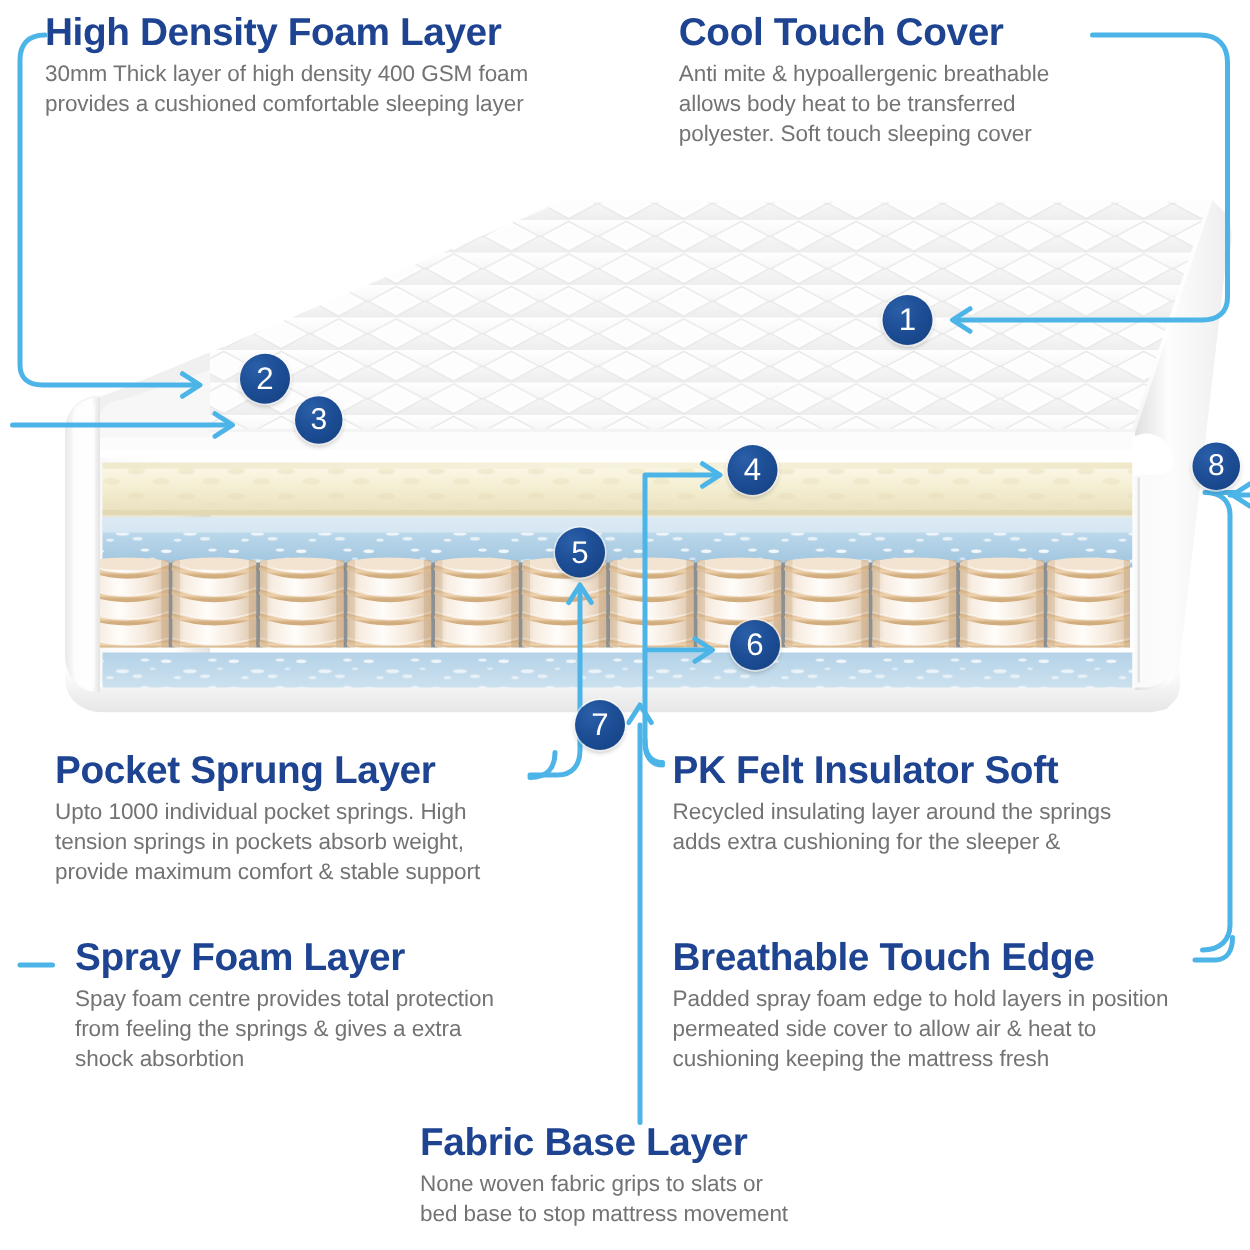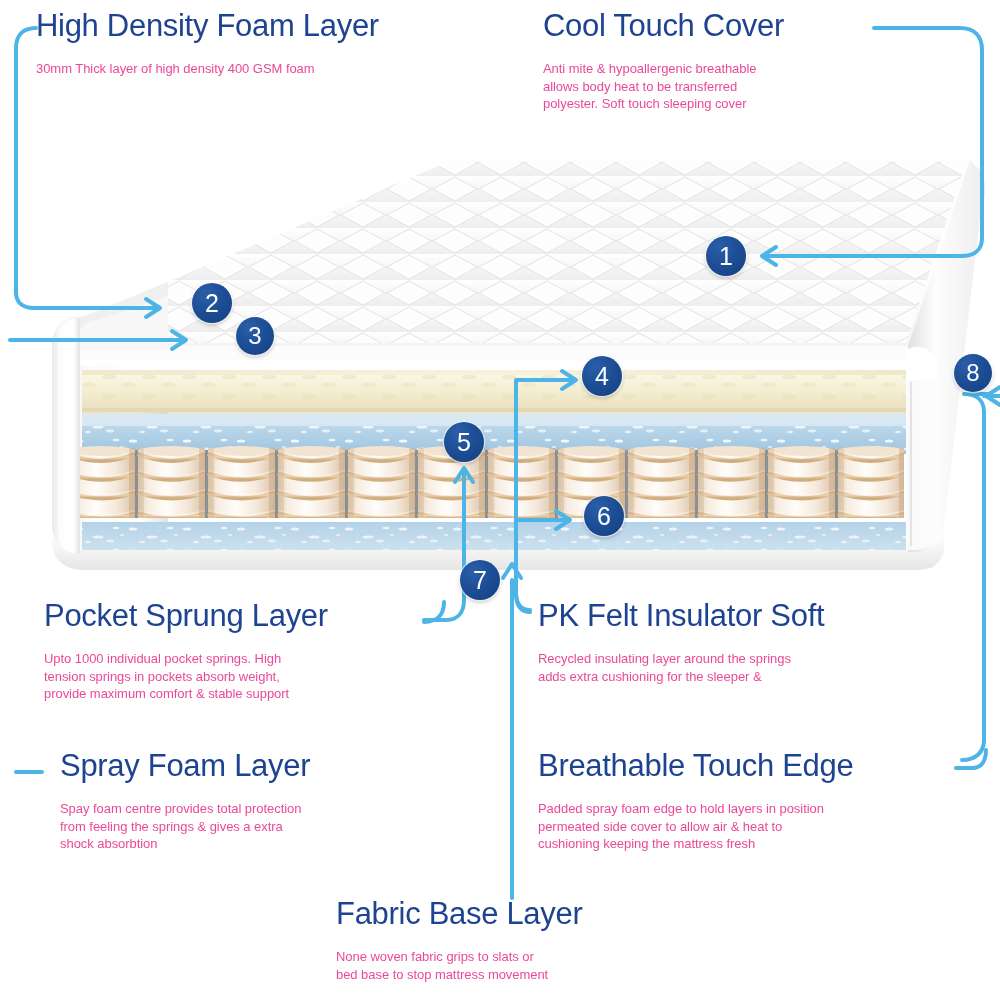--- a/index.html
+++ b/index.html
@@ -7,26 +7,26 @@
   body{
     width:1000px;height:1000px;position:relative;overflow:hidden;
     font-family:"Liberation Sans","DejaVu Sans",sans-serif;
     color:#1e3f7f;
   }
   #stage{position:absolute;inset:0;width:1000px;height:1000px;}
 
   
   .callout{position:absolute;}
   .callout .c-title{
-    font-size:31px;line-height:1.04;color:#1d4391;font-weight:400;
+    font-size:31px;line-height:1.04;color:#1d4391;font-weight:700;
     letter-spacing:-0.3px;white-space:nowrap;
   }
   .callout .c-body{
-    font-size:13px;line-height:1.33;color:#ec4899;font-weight:400;
-    margin-top:18px;letter-spacing:-0.05px;
+    font-size:18px;line-height:1.33;color:#737373;font-weight:400;
+    margin-top:6px;letter-spacing:-0.05px;
   }
   .callout .c-body div{white-space:nowrap;}
 
   
   .badge{
     position:absolute;width:40px;height:40px;border-radius:50%;
     background:radial-gradient(circle at 34% 28%, #2a5fa8 0%, #1d4e96 45%, #143f80 100%);
     box-shadow:0 0 0 1.5px rgba(255,255,255,.55), 0 2px 4px rgba(0,0,0,.25);
     color:#fff;font-size:25px;line-height:40px;text-align:center;
     font-weight:400;z-index:40;
@@ -443,20 +443,21 @@
   <div class="badge" style="left:582px;top:356px;">4</div>
   <div class="badge" style="left:444px;top:422px;">5</div>
   <div class="badge" style="left:584px;top:496px;">6</div>
   <div class="badge" style="left:460px;top:560px;">7</div>
   <div class="badge sm" style="left:954px;top:354px;">8</div>
 
   <div class="callout" style="left:36px;top:10px;">
     <div class="c-title">High Density Foam Layer</div>
     <div class="c-body">
       <div>30mm Thick layer of high density 400 GSM foam</div>
+      <div>provides a cushioned comfortable sleeping layer</div>
     </div>
   </div>
 
   <div class="callout" style="left:543px;top:10px;">
     <div class="c-title">Cool Touch Cover</div>
     <div class="c-body">
       <div>Anti mite &amp; hypoallergenic breathable</div>
       <div>allows body heat to be transferred</div>
       <div>polyester. Soft touch sleeping cover</div>
     </div>

